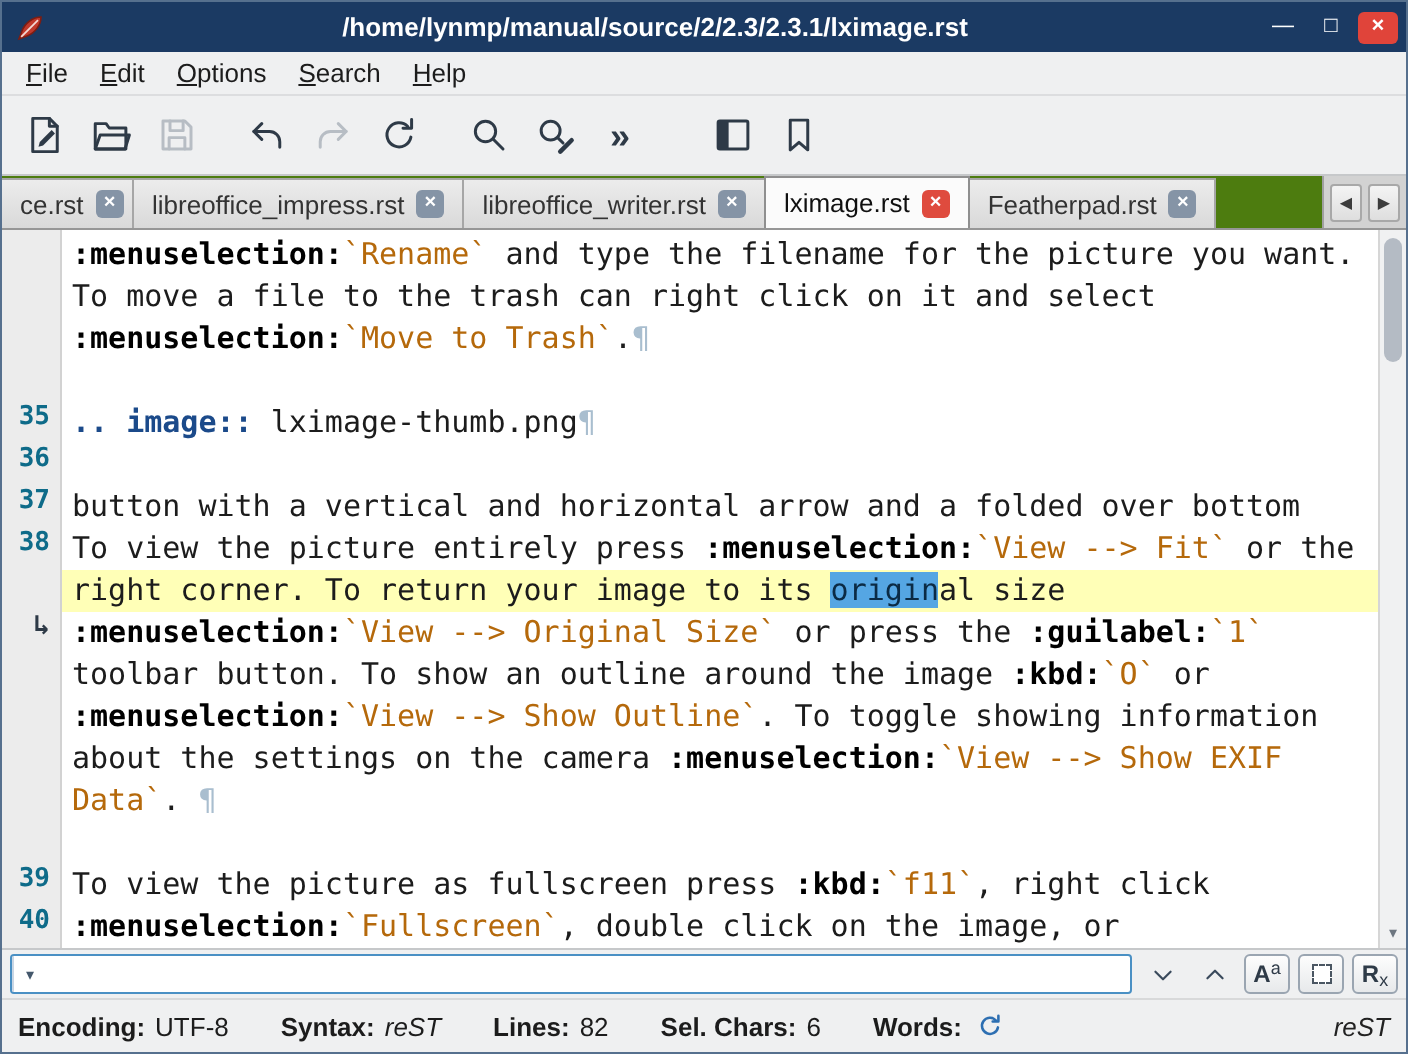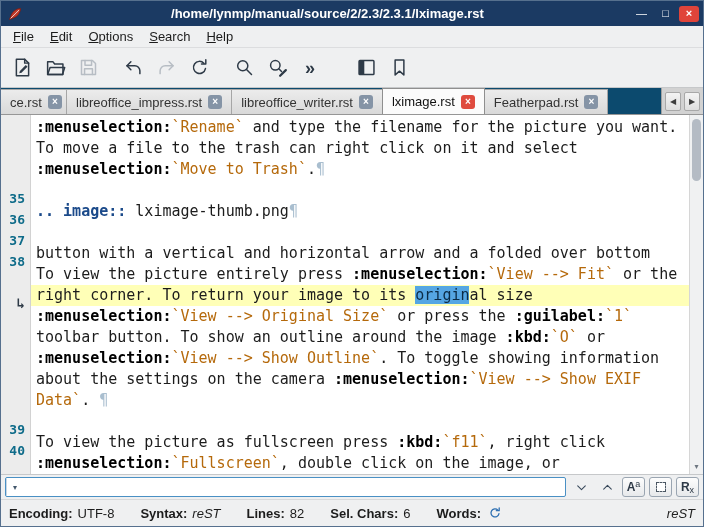--- a/index.html
+++ b/index.html
@@ -22,33 +22,33 @@
   .menu-item{padding:2px 8px;}
   
   .toolbar{height:40px;display:flex;align-items:center;padding-left:6px;gap:3px;background:#eff0f1;border-bottom:1px solid #c6c8ca;flex:0 0 auto;}
   .tool-btn{width:30px;height:30px;display:flex;align-items:center;justify-content:center;border-radius:3px;color:#2e3a47;}
   .tool-btn.disabled{color:#b7bdc4;}
   .tool-btn svg{width:21px;height:21px;fill:none;stroke:currentColor;stroke-width:1.7;stroke-linecap:round;stroke-linejoin:round;}
   .tool-gap{width:9px;}
   .tool-gap.big{width:20px;}
   .ovf{font-size:18px;font-weight:bold;color:#2e3a47;line-height:1;}
   
-  .tabbar{height:27px;background:#0c4a6e;display:flex;align-items:flex-end;border-bottom:1px solid #969696;flex:0 0 auto;}
+  .tabbar{height:27px;background:#4d7c0f;display:flex;align-items:flex-end;border-bottom:1px solid #969696;flex:0 0 auto;}
   .tablist{display:flex;flex:1;height:100%;align-items:flex-end;overflow:hidden;}
   .tab{height:25px;display:flex;align-items:center;gap:6px;padding:0 9px;font-size:13px;color:#333;
        background:linear-gradient(#ececec,#d9d9d9);border:1px solid #a6a6a6;border-bottom:none;margin-right:-1px;white-space:nowrap;}
   .tab.clipped{border-left:none;max-width:66px;overflow:hidden;}
   .tab.active{height:26px;background:#fbfbfb;color:#101010;border-color:#8f8f8f;z-index:2;}
   .tab-close{width:14px;height:14px;background:#8594a6;border-radius:3px;color:#fff;font-size:10px;font-weight:bold;line-height:14px;text-align:center;flex:0 0 auto;}
   .tab-close.red{background:#df4b3e;}
   .tabscrolls{display:flex;align-items:center;height:100%;border-left:1px solid #a0a0a0;padding:0 3px;gap:3px;background:#d2d2d2;}
   .tab-scroll{width:16px;height:19px;display:flex;align-items:center;justify-content:center;font-size:8px;color:#3c3c3c;background:linear-gradient(#f4f4f4,#dedede);border:1px solid #a8a8a8;border-radius:2px;}
   
   .editor{flex:1 1 auto;position:relative;background:#ffffff;display:flex;overflow:hidden;}
-  .gutter{width:30px;flex:0 0 auto;background:#ececec;border-right:1px solid #d2d2d2;padding-top:10px;
+  .gutter{width:30px;flex:0 0 auto;background:#ececec;border-right:1px solid #d2d2d2;padding-top:20px;
           font-family:"DejaVu Sans Mono","DejaVu Sans",monospace;font-size:13px;font-weight:bold;color:#0e6b89;}
   .gutter-cell{height:21px;line-height:21px;text-align:right;padding-right:5px;}
   .gutter-cell.marker{color:#2e3a47;font-size:14px;}
   .code{flex:1 1 auto;margin-right:14px;padding-top:2px;overflow:hidden;
         font-family:"DejaVu Sans Mono",monospace;font-size:15px;line-height:21px;color:#1c1c1c;}
   .code-row{height:21px;white-space:pre;padding-left:5px;}
   .code-row.cur{background:#ffffb7;}
   .tk-role{font-weight:bold;color:#000000;}
   .tk-lit{color:#b5690b;}
   .tk-dir{font-weight:bold;color:#1b4a8a;}

